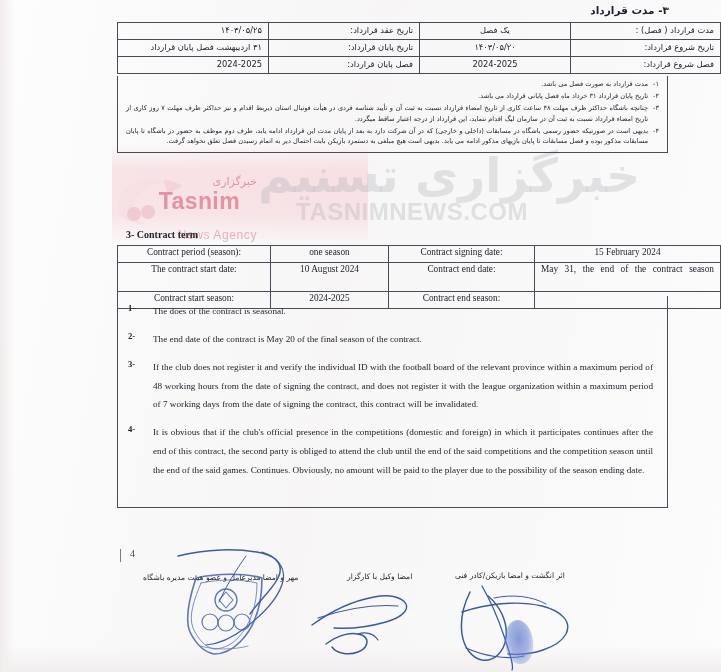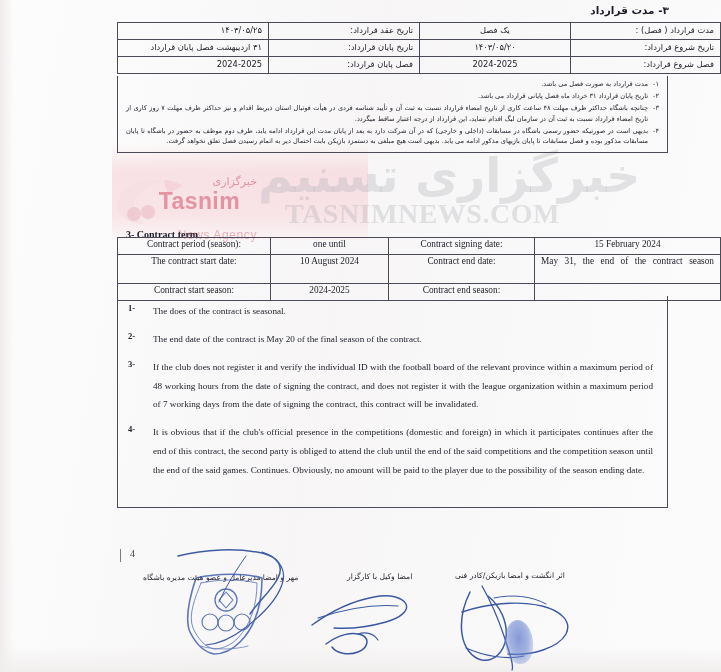--- a/index.html
+++ b/index.html
@@ -54,24 +54,24 @@
     font-family: "DejaVu Sans", sans-serif;
     font-size: 47px;
     font-weight: bold;
     color: rgba(169,169,180,0.30);
     letter-spacing: -1px;
     direction: rtl;
     white-space: nowrap;
   }
   .wm-en {
     position: absolute;
-    left: 285px;
+    left: 296px;
     top: 198px;
-    font-family: Liberation Serif, serif;
-    font-size: 28px;
+    font-family: Liberation Sans, sans-serif;
+    font-size: 24px;
     font-weight: bold;
     color: rgba(176,176,186,0.34);
     letter-spacing: 0.5px;
     white-space: nowrap;
   }
   .wm-logo {
     position: absolute;
     left: 112px;
     top: 172px;
     width: 148px;
@@ -209,21 +209,21 @@
     font-size: 10px;
     font-weight: bold;
     color: #1d1d2a;
     white-space: nowrap;
   }
 
   
   .en-table {
     position: absolute;
     left: 117px;
-    top: 237px;
+    top: 245px;
     width: 551px;
     border-collapse: collapse;
     table-layout: fixed;
   }
   .en-table td {
     border: 1px solid #4a4a58;
     padding: 1px 6px;
     font-family: "Liberation Serif", serif;
     font-size: 9.3px;
     color: #23232f;
@@ -395,21 +395,21 @@
       <span class="txt">بدیهی است در صورتیکه حضور رسمی باشگاه در مسابقات (داخلی و خارجی) که در آن شرکت دارد به بعد از پایان مدت این قرارداد ادامه یابد، طرف دوم موظف به حضور در باشگاه تا پایان مسابقات مذکور بوده و فصل مسابقات تا پایان بازیهای مذکور ادامه می یابد. بدیهی است هیچ مبلغی به دستمزد بازیکن بابت احتمال دیر به اتمام رسیدن فصل تعلق نخواهد گرفت.</span>
     </div>
   </div>
 
   <div class="en-heading">3- Contract term</div>
 
   <table class="en-table">
     <tbody>
       <tr class="r1">
         <td class="lbl e1">Contract period (season):</td>
-        <td class="val e2">one until</td>
+        <td class="val e2">one season</td>
         <td class="lbl e3">Contract signing date:</td>
         <td class="val e4">15 February  2024</td>
       </tr>
       <tr class="r2">
         <td class="lbl e1">The contract start date:</td>
         <td class="val e2">10 August 2024</td>
         <td class="lbl e3">Contract end date:</td>
         <td class="val-just e4">May 31, the end of the contract season</td>
       </tr>
       <tr class="r3">

